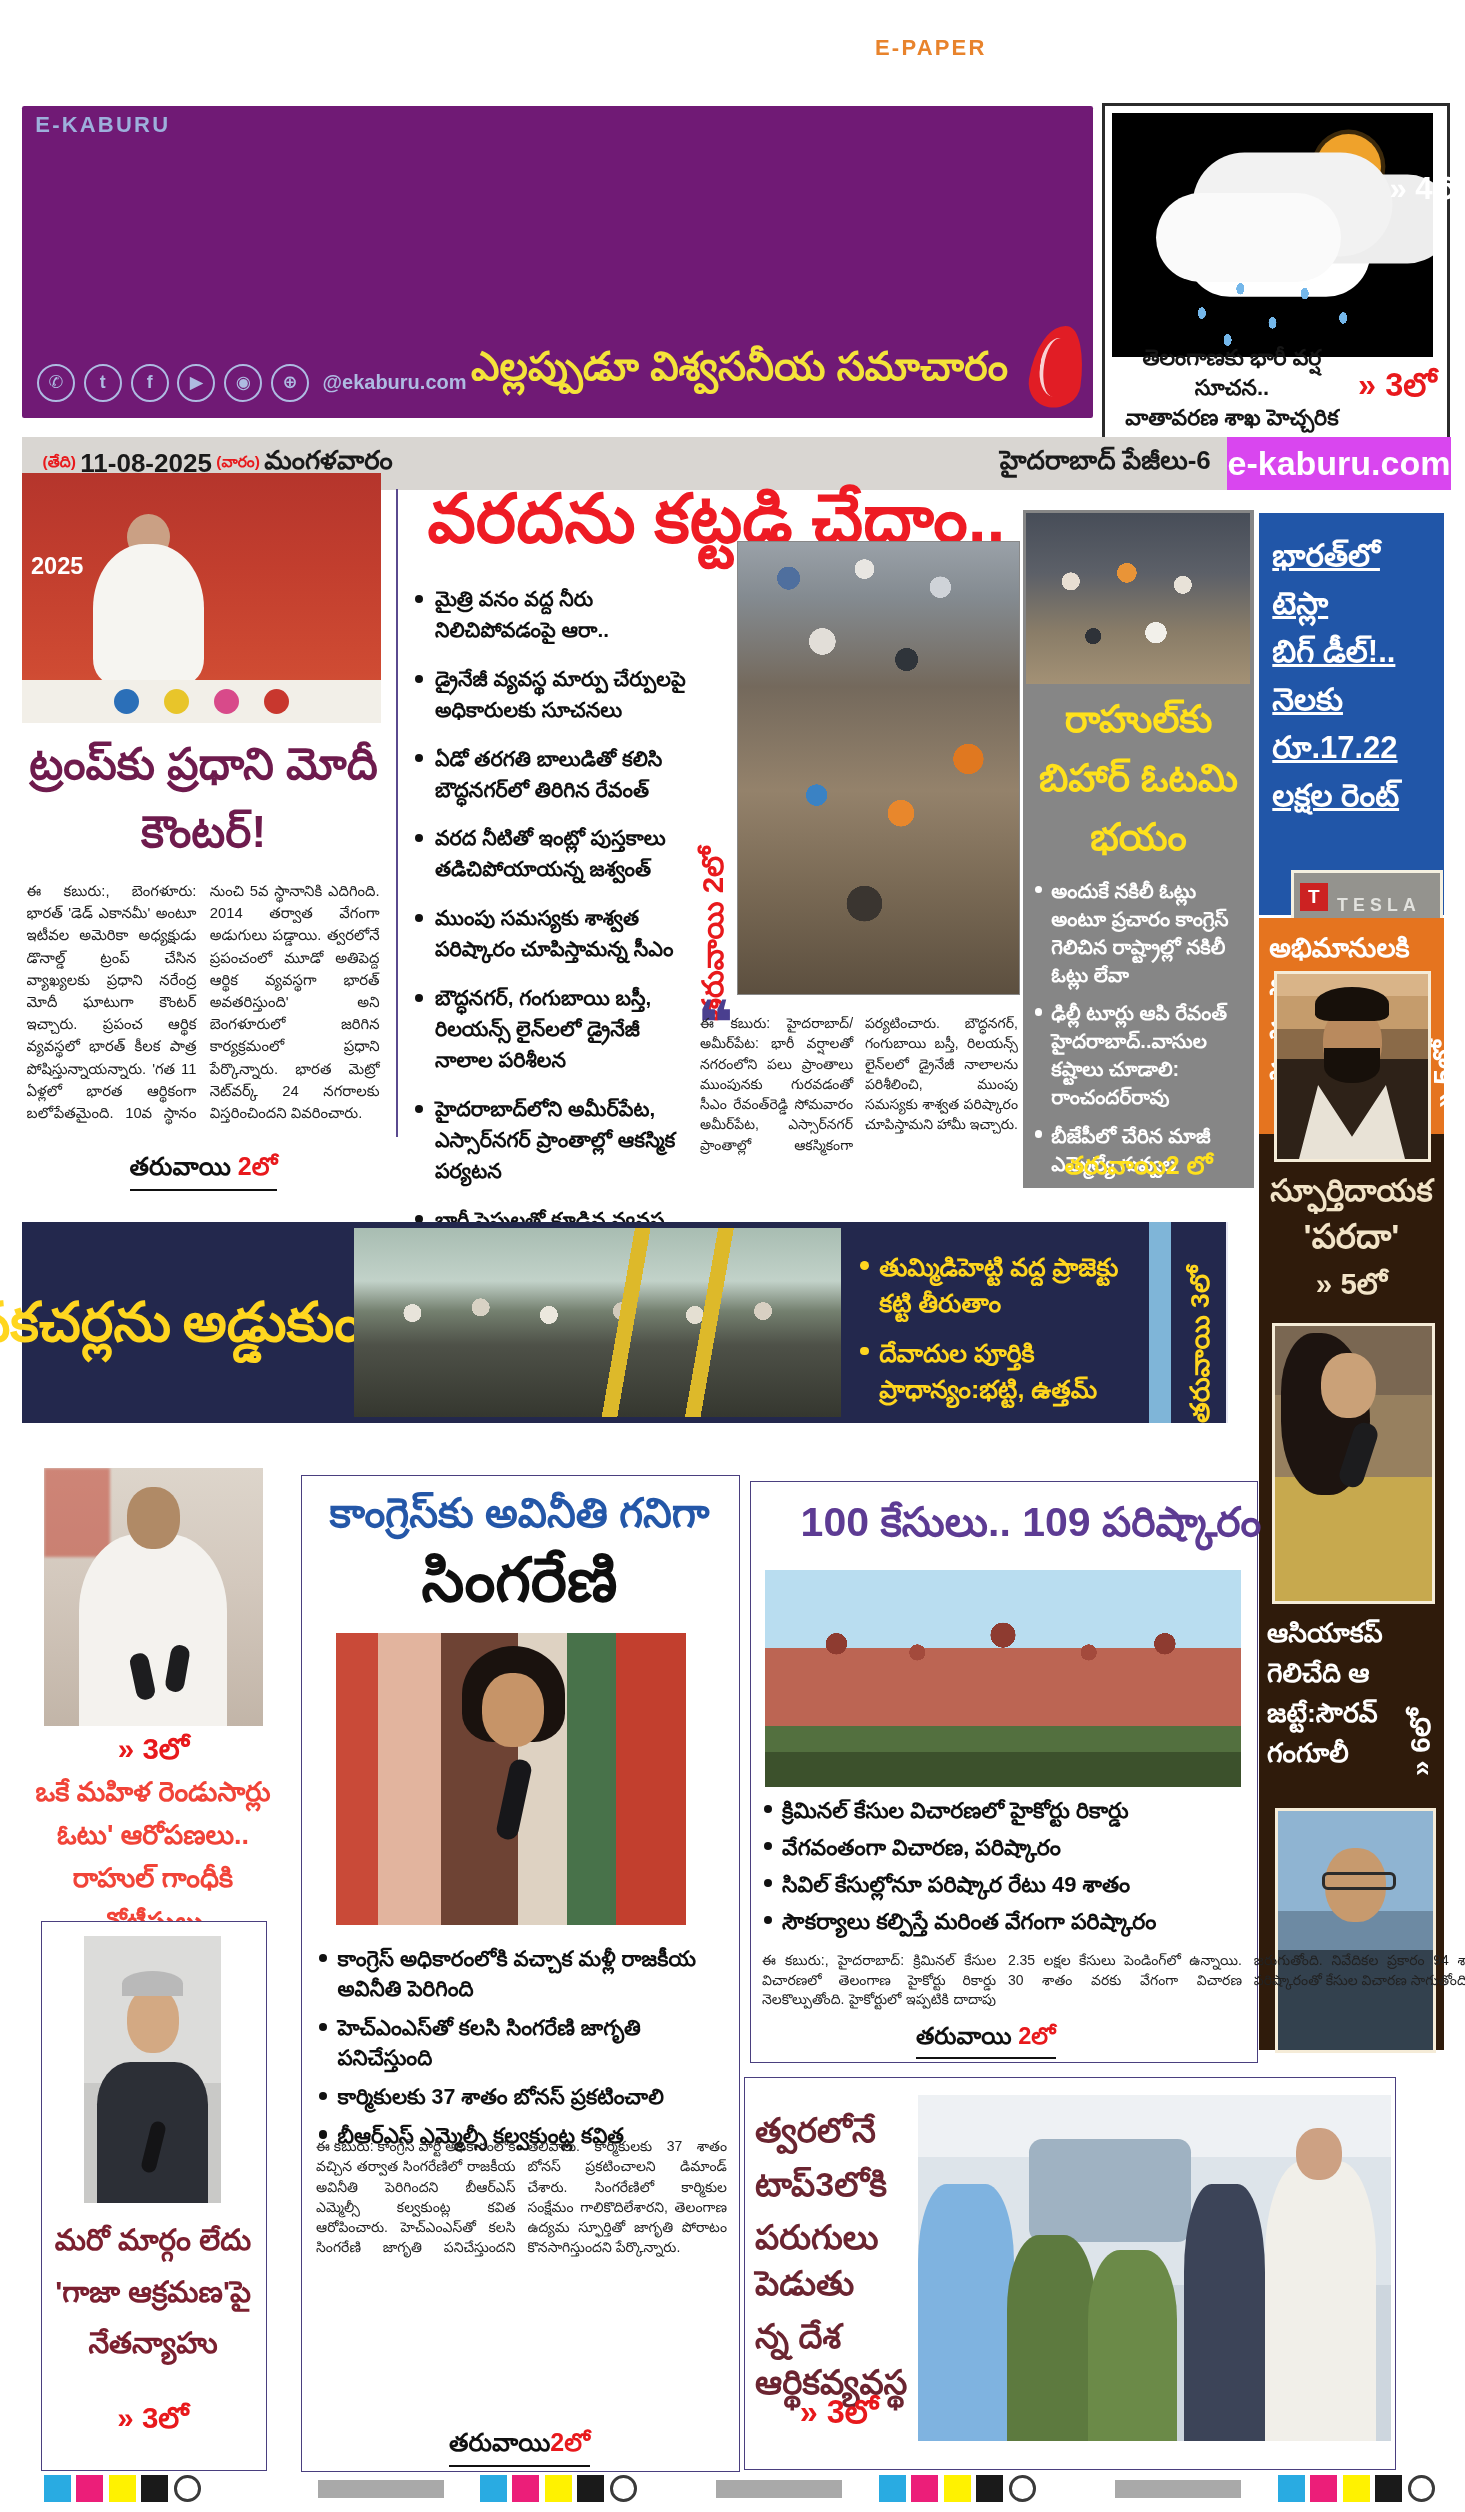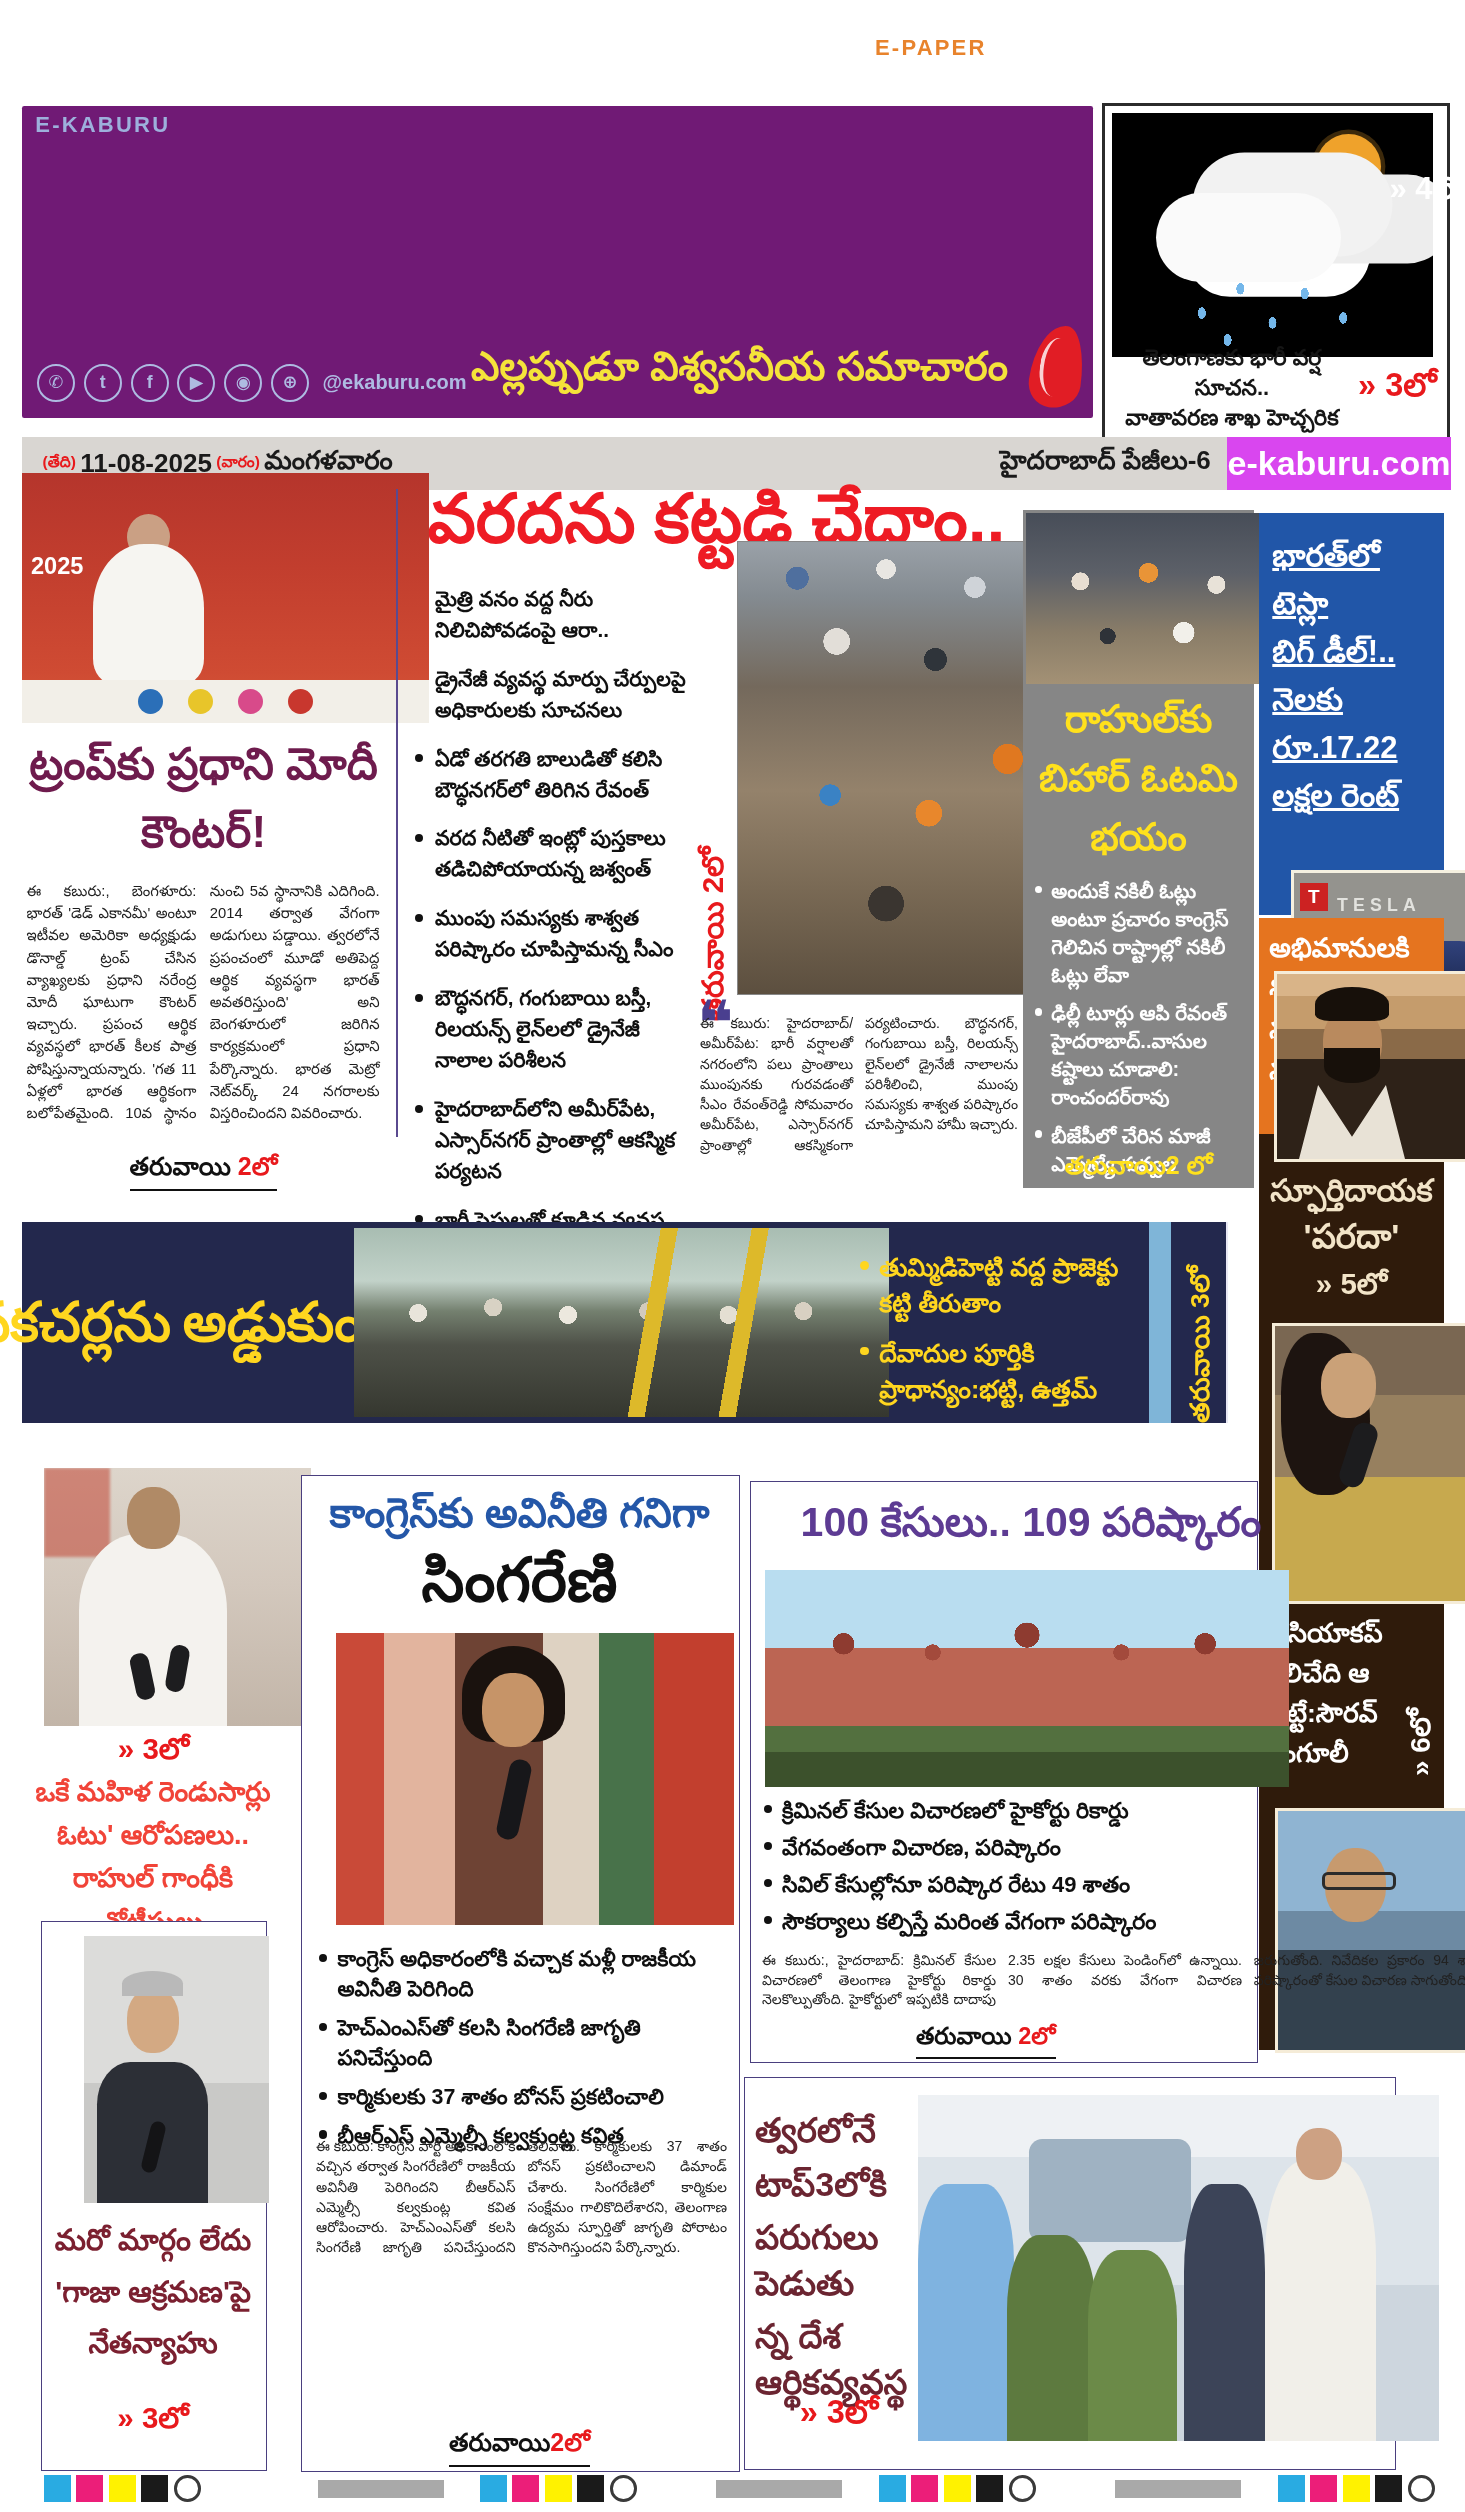--- a/index.html
+++ b/index.html
@@ -1,19 +1,19 @@
 <!DOCTYPE html>
 <html style="font-size:11.8px"><head>
 <meta charset="utf-8">
 <style>
   html,body{margin:0;padding:0;background:#fff;}
   #page{position:relative;width:1466px;height:2512px;background:#fff;overflow:hidden;
         font-family:"Liberation Sans","DejaVu Sans",sans-serif;color:#111;}
   .c{position:absolute;}
-  .ph{position:absolute;overflow:hidden;background:#bbb;padding-left:48px;}
+  .ph{position:absolute;overflow:hidden;background:#bbb;}
   .ph .speck{position:absolute;inset:0;}
   
   #masthead{left:22px;top:106px;width:1071px;height:312px;background:#701a75;border-radius:2.2px;}
   #brand-small{left:13.3px;top:5.9px;font-size:22px;font-weight:bold;color:#9db0dc;letter-spacing:2.2px;position:absolute;}
   #epaper-label{left:875px;top:35px;font-size:22px;font-weight:bold;color:#e8832c;letter-spacing:2.2px;}
   #masthead-title{position:absolute;left:0;right:44px;top:16.2px;text-align:center;color:#fff;
                   font-size:146px;font-weight:800;line-height:1.45;text-shadow:3px 3.7px 0 rgba(10,20,60,.35);}
   #socials{position:absolute;left:14.8px;bottom:16.2px;display:flex;align-items:center;gap:8.9px;}
   .soc{width:34px;height:34px;border:2.2px solid #aebbe2;border-radius:50%;color:#aebbe2;
        display:flex;align-items:center;justify-content:center;font-size:17.7px;font-weight:bold;}

